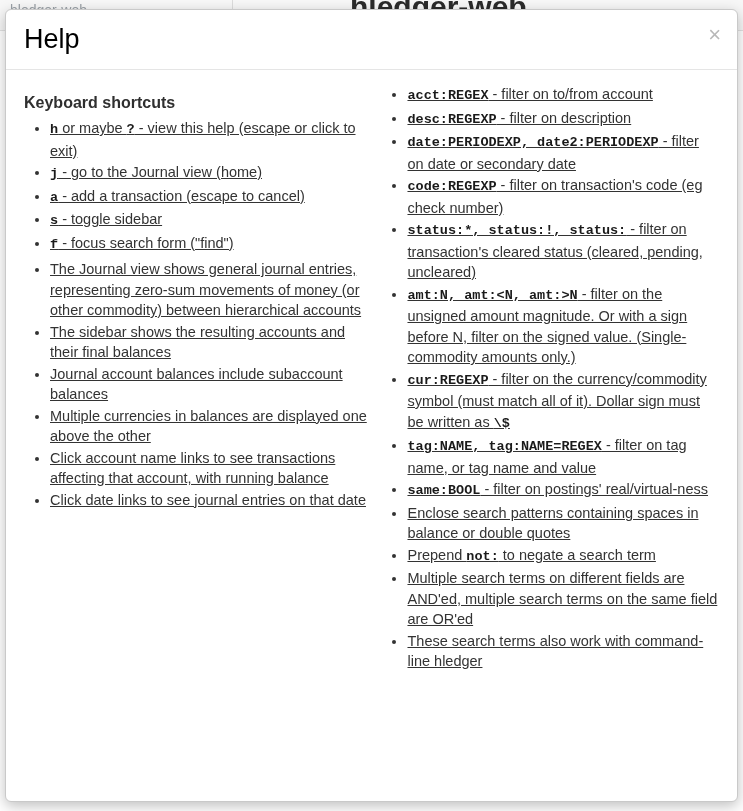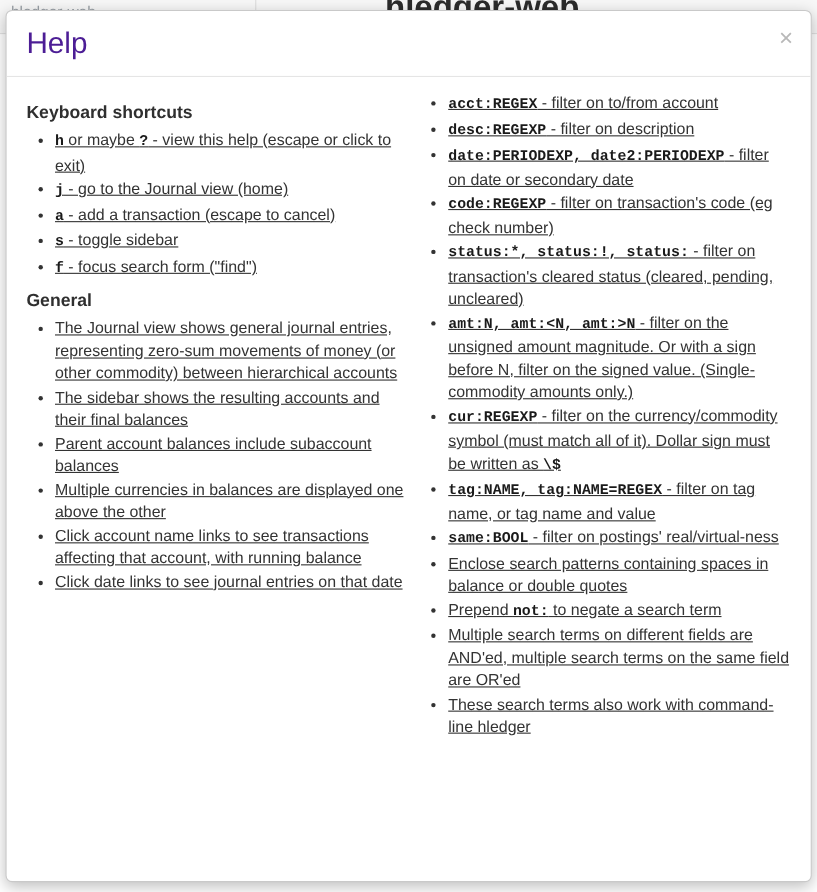--- a/index.html
+++ b/index.html
@@ -68,21 +68,21 @@
     border-bottom: 1px solid #e5e5e5;
     box-sizing: border-box;
     padding: 0 18px;
   }
   .modal-title {
     position: absolute;
     left: 18px;
     top: 16px;
     font-size: 27px;
     font-weight: normal;
-    color: #4c1d95;
+    color: #000000;
     line-height: 1;
   }
   .close-btn {
     position: absolute;
     right: 16px;
     top: 14px;
     font-size: 22px;
     color: #b8b8b8;
     background: none;
     border: none;
@@ -155,25 +155,24 @@
 
       <h4 class="section">Keyboard shortcuts</h4>
       <ul class="bullets">
         <li><span class="mono-b">h</span><span class="plain"> or maybe </span><span class="mono-b">?</span><span class="plain"> - view this help (escape or click to exit)</span></li>
         <li><span class="mono-b">j</span><span class="plain"> - go to the Journal view (home)</span></li>
         <li><span class="mono-b">a</span><span class="plain"> - add a transaction (escape to cancel)</span></li>
         <li><span class="mono-b">s</span><span class="plain"> - toggle sidebar</span></li>
         <li><span class="mono-b">f</span><span class="plain"> - focus search form ("find")</span></li>
       </ul>
 
-      <h4 class="section">General</h4>
       <ul class="bullets">
         <li>The Journal view shows general journal entries, representing zero-sum movements of money (or other commodity) between hierarchical accounts</li>
         <li>The sidebar shows the resulting accounts and their final balances</li>
-        <li>Parent account balances include subaccount balances</li>
+        <li>Journal account balances include subaccount balances</li>
         <li>Multiple currencies in balances are displayed one above the other</li>
         <li>Click account name links to see transactions affecting that account, with running balance</li>
         <li>Click date links to see journal entries on that date</li>
       </ul>
 
     </div>
 
     <div class="col col-right">
 
       <ul class="bullets">

